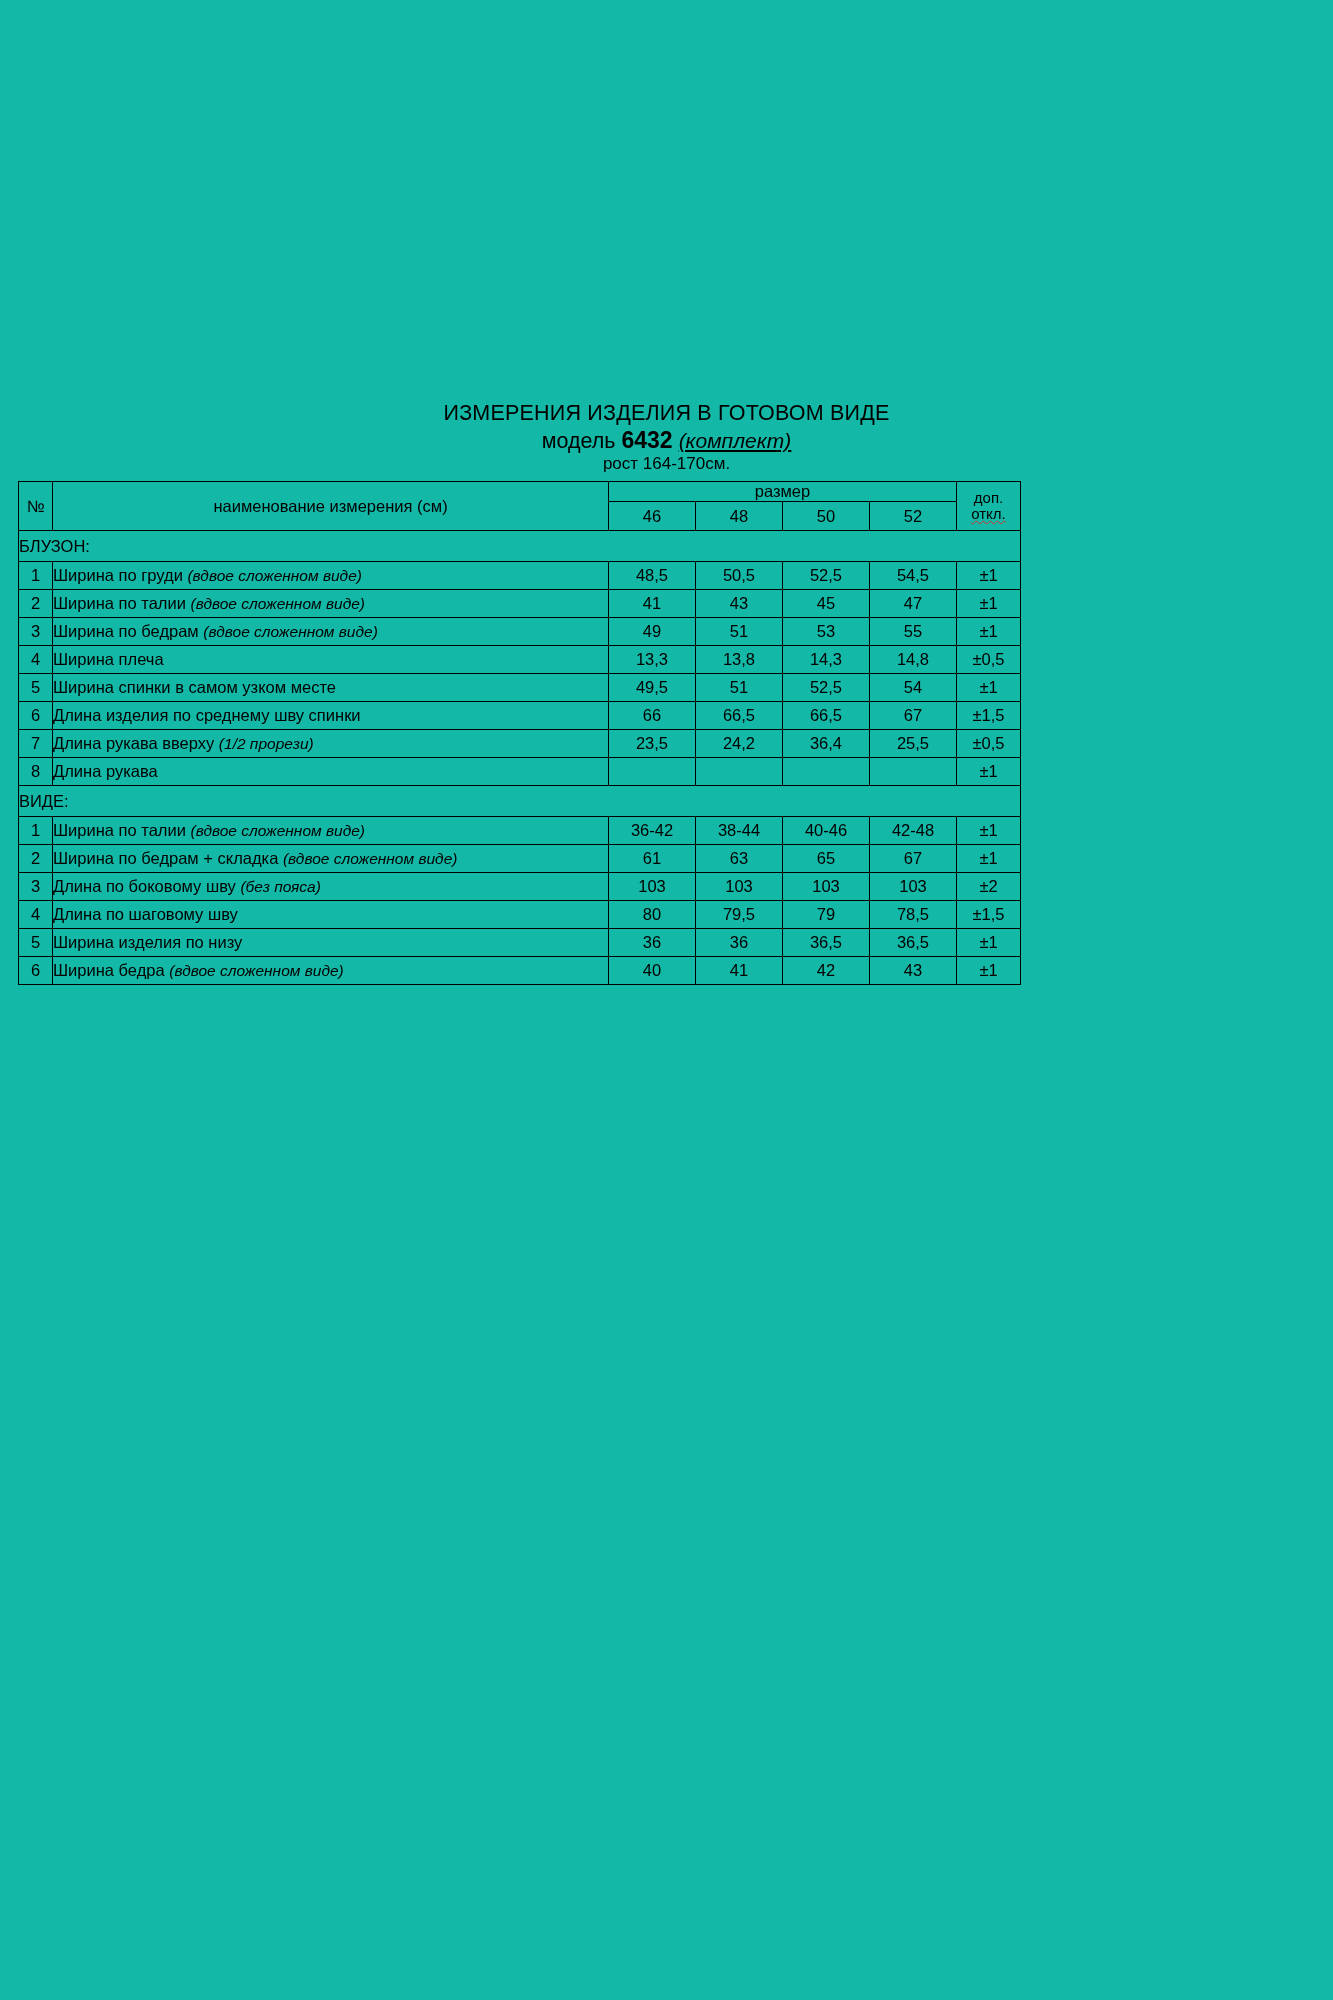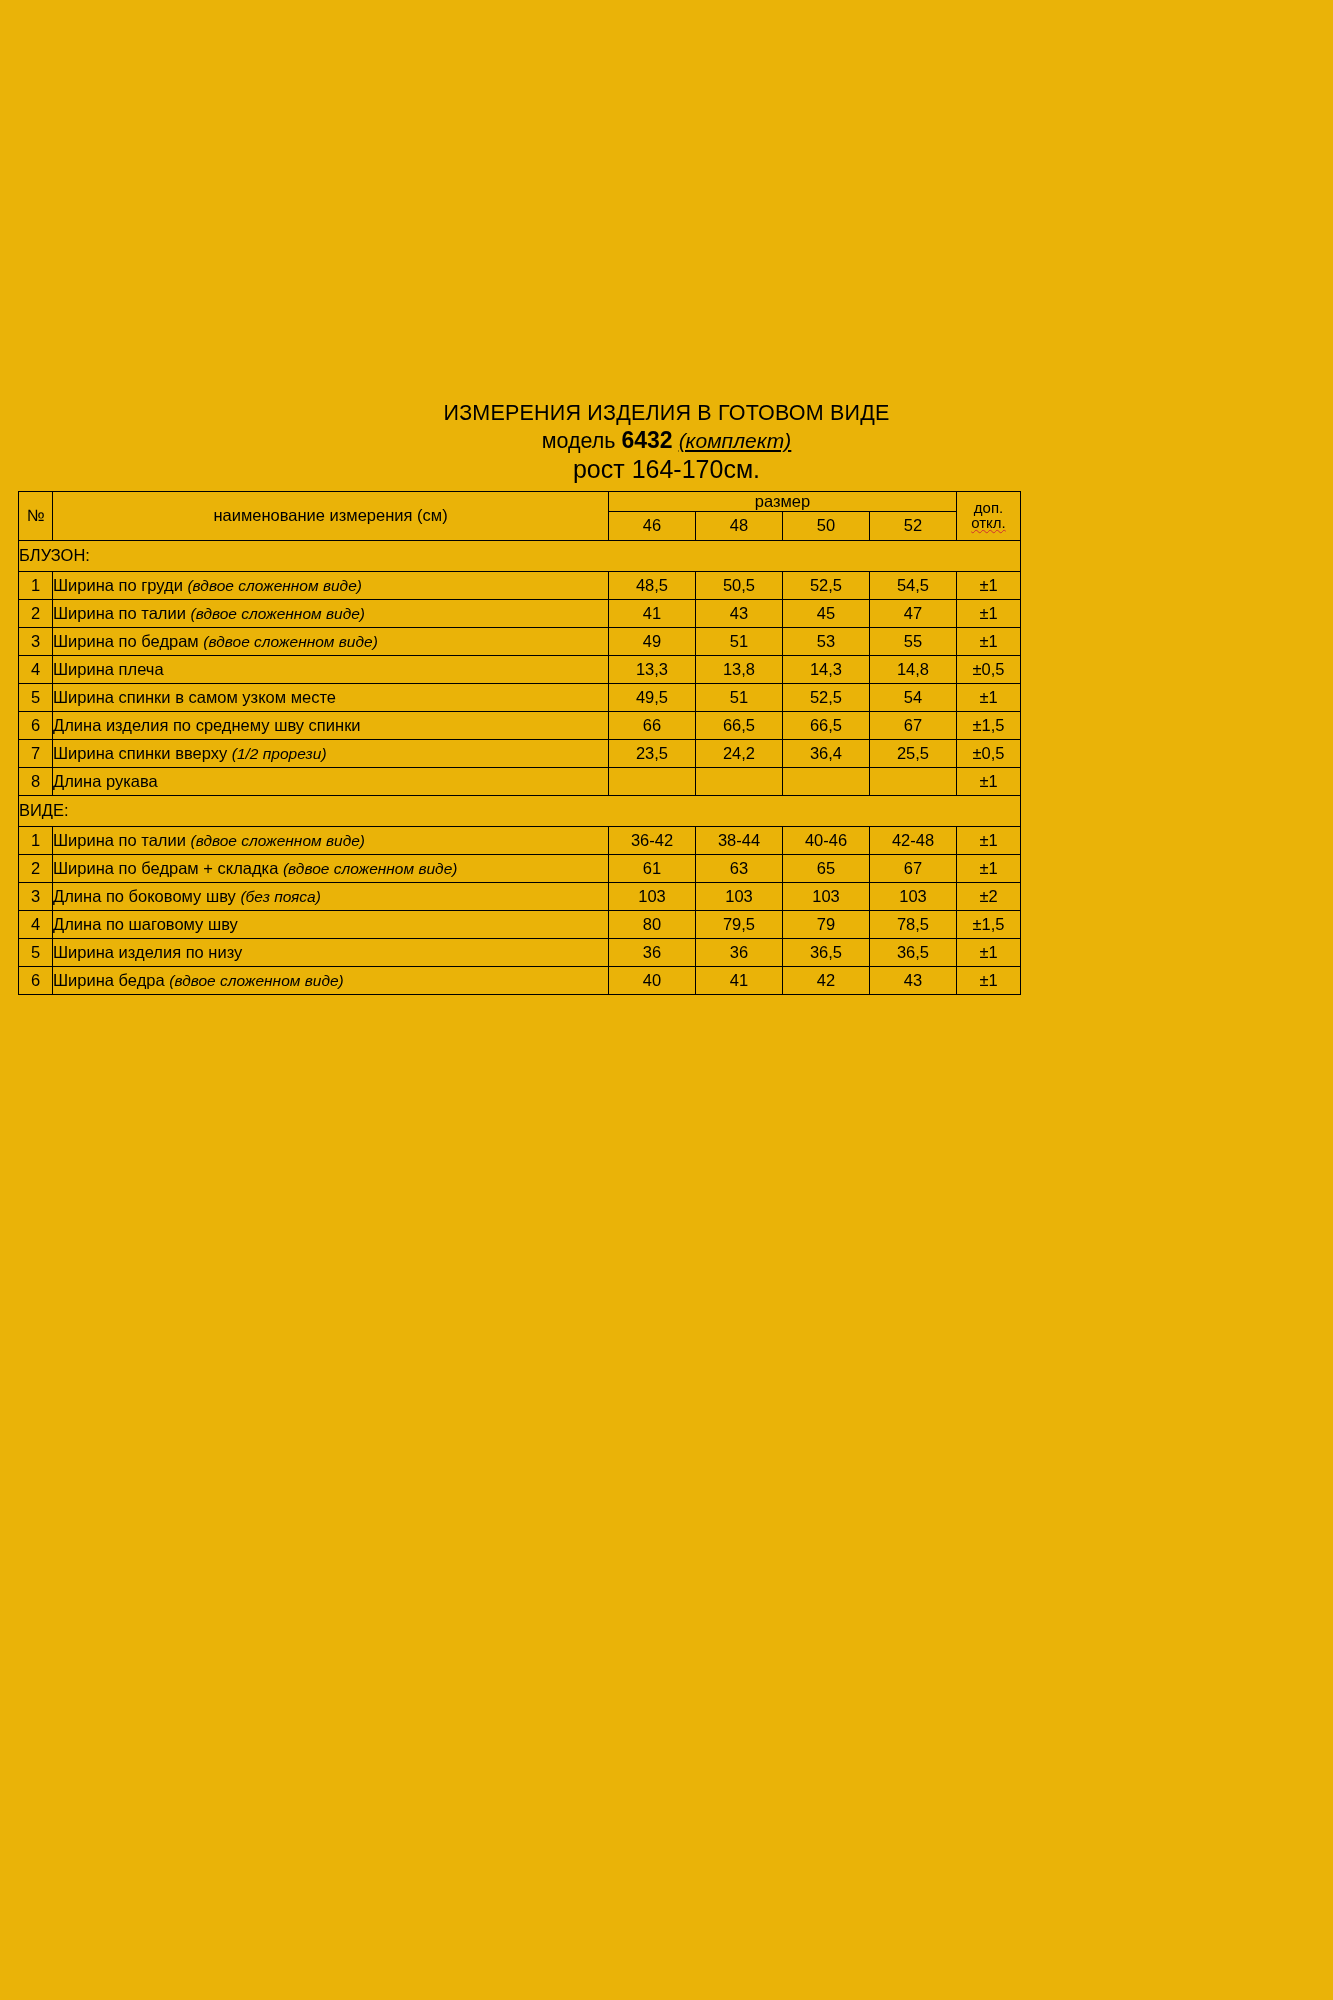--- a/index.html
+++ b/index.html
@@ -13,21 +13,21 @@
     font-family: "Liberation Sans", sans-serif;
     color: #000000;
     position: relative;
   }
   .sheet {
     position: absolute;
     left: 0;
     top: 0;
     width: 1333px;
     height: 2000px;
-    background: #eab308;
+    background: #14b8a6;
   }
   .doc {
     position: absolute;
     left: 18px;
     top: 400px;
     width: 1297px;
   }
   .title-block {
     text-align: center;
     line-height: 1.22;
@@ -42,21 +42,21 @@
   .title-model .model-num {
     font-weight: bold;
     font-size: 23px;
   }
   .title-model .model-kit {
     font-style: italic;
     font-size: 21px;
     text-decoration: underline;
   }
   .title-height {
-    font-size: 25px;
+    font-size: 17px;
   }
   table.meas {
     border-collapse: collapse;
     width: 1002px;
     margin-top: 6px;
     margin-left: 0px;
     table-layout: fixed;
   }
   table.meas td, table.meas th {
     border: 1px solid #000;
@@ -225,21 +225,21 @@
             <td class="cell-num">6</td>
             <td class="cell-name"><span>Длина изделия по среднему шву спинки</span></td>
             <td class="cell-val">66</td>
             <td class="cell-val">66,5</td>
             <td class="cell-val">66,5</td>
             <td class="cell-val">67</td>
             <td class="cell-dev">±1,5</td>
           </tr>
           <tr class="data-row">
             <td class="cell-num">7</td>
-            <td class="cell-name"><span>Ширина спинки вверху </span><i>(1/2 прорези)</i></td>
+            <td class="cell-name"><span>Длина рукава вверху </span><i>(1/2 прорези)</i></td>
             <td class="cell-val">23,5</td>
             <td class="cell-val">24,2</td>
             <td class="cell-val">36,4</td>
             <td class="cell-val">25,5</td>
             <td class="cell-dev">±0,5</td>
           </tr>
           <tr class="data-row">
             <td class="cell-num">8</td>
             <td class="cell-name"><span>Длина рукава</span></td>
             <td class="cell-val"></td>

